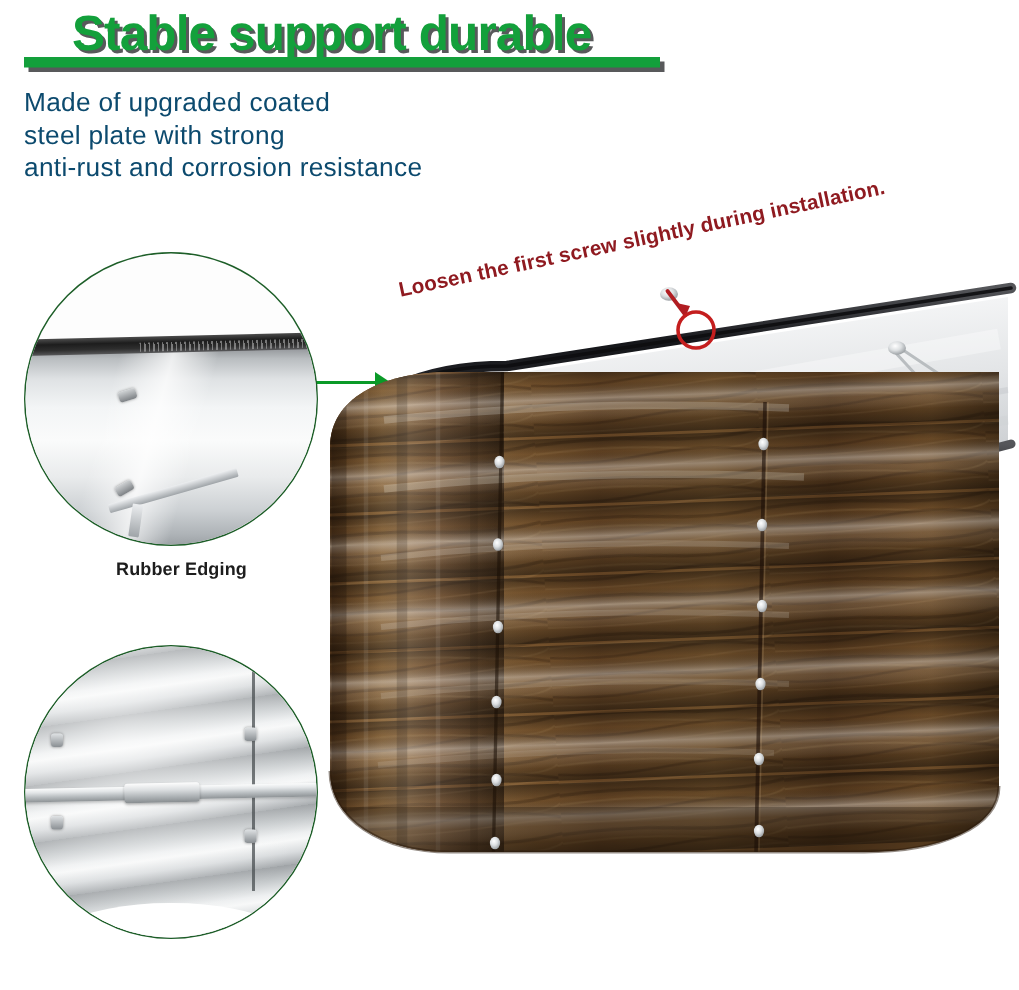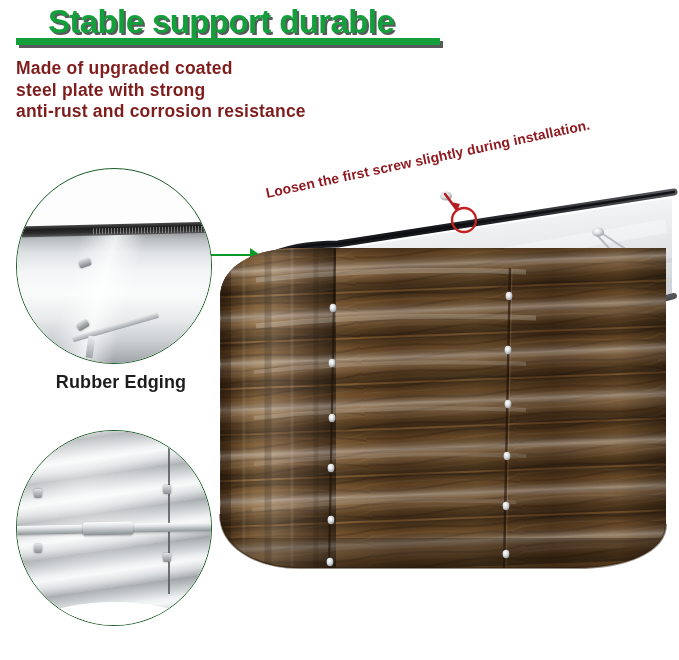--- a/index.html
+++ b/index.html
@@ -41,22 +41,22 @@
     box-shadow: 3px 3px 0 #58595b;
   }
 
   
   #subtitle {
     position: absolute;
     left: 16px; top: 58px;
     width: 420px;
     font-size: 17.5px;
     line-height: 21.5px;
-    color: #7f1d1d;
-    font-weight: 700;
+    color: #0c4a6e;
+    font-weight: 400;
     letter-spacing: 0.2px;
     white-space: pre-line;
   }
 
   
   .connector {
     position: absolute;
     background: #0a9a28;
   }
   #connector-top { left: 186px; top: 254px; width: 72px; height: 2px; }
@@ -78,21 +78,21 @@
     position: absolute; left: 0; top: 0;
     border-radius: 50%;
     border: 1.6px solid #1d5e28;
     overflow: hidden;
     background: #fdfdfd;
   }
   .callout-label {
     position: absolute;
     width: 100%;
     text-align: center;
-    font-size: 18px;
+    font-size: 12px;
     font-weight: bold;
     color: #1d1d1d;
     letter-spacing: 0.1px;
   }
 
   
   #callout-edging { left: 16px; top: 168px; width: 210px; height: 238px; }
   #callout-edging .callout-circle { width: 196px; height: 196px; }
   #callout-edging .callout-label { top: 204px; }
   .edging-metal {

